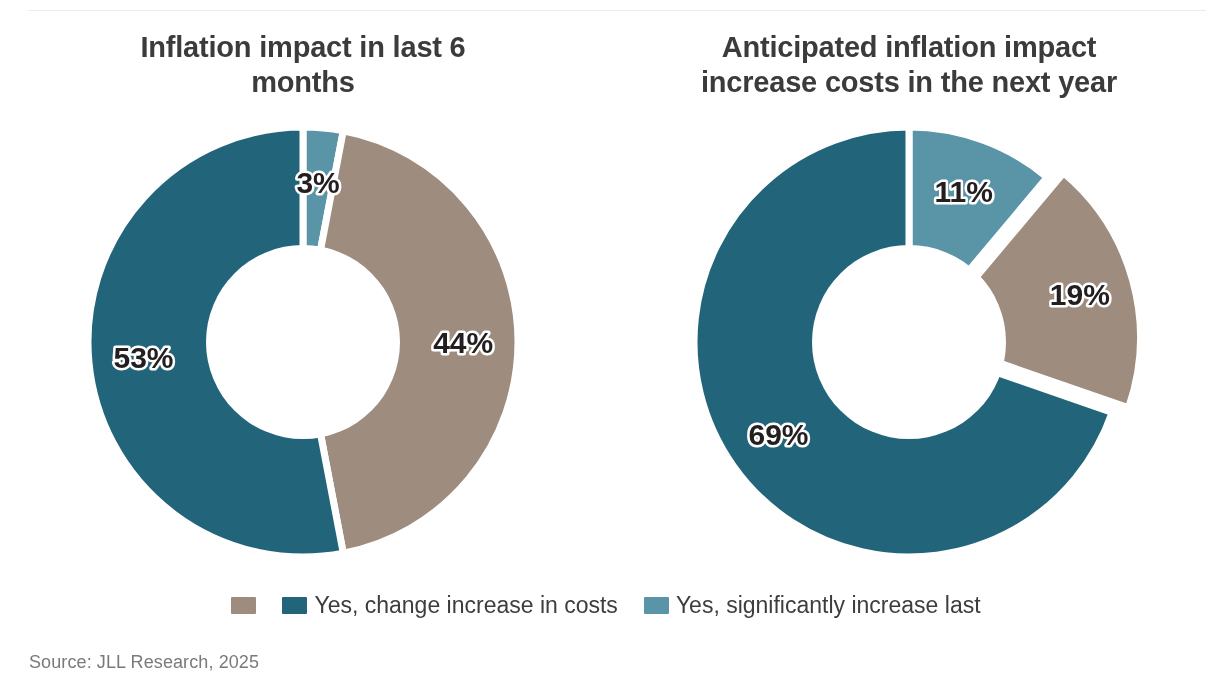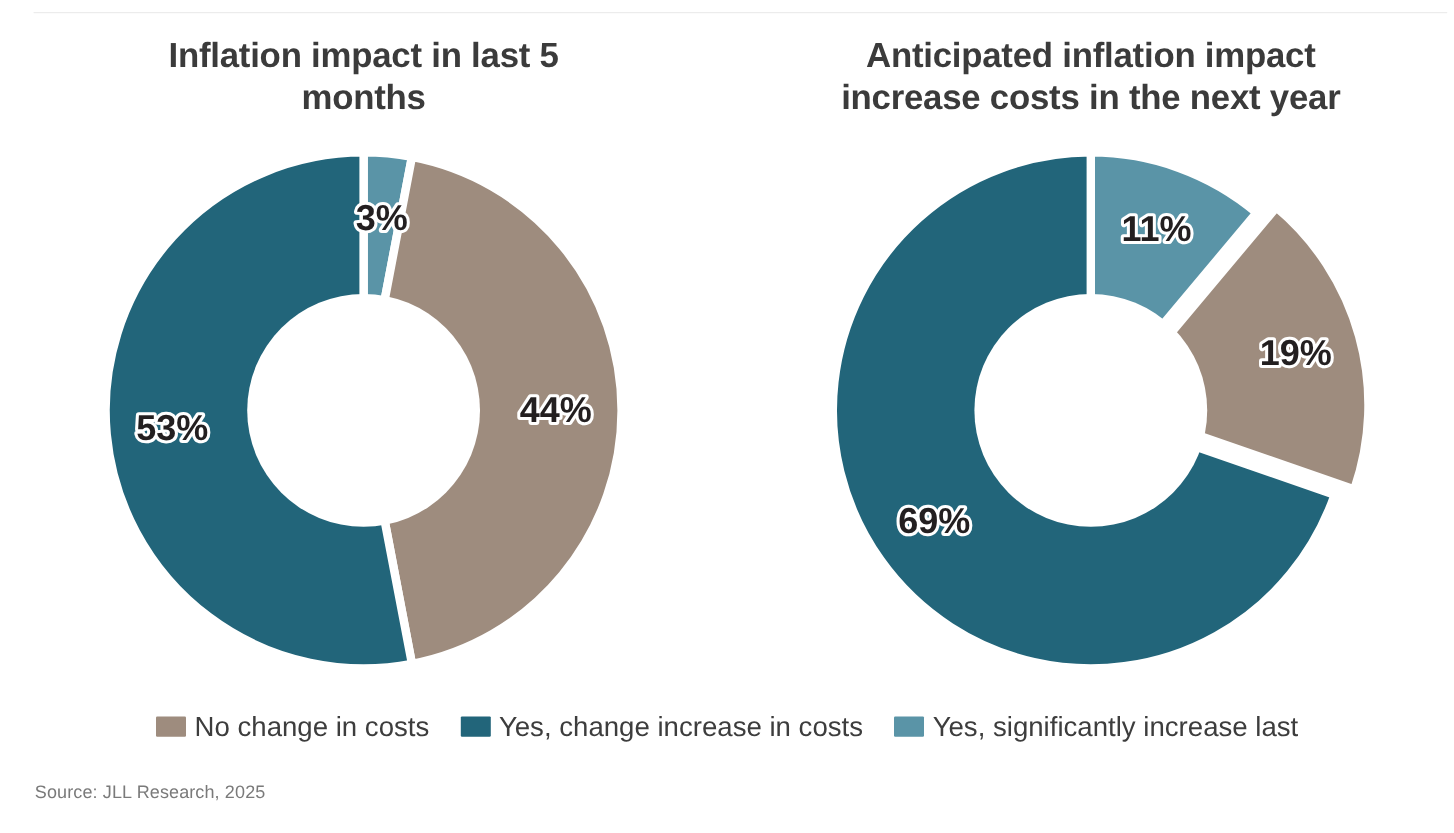--- a/index.html
+++ b/index.html
@@ -106,36 +106,36 @@
   .legend-label {
     font-size: 23px;
     color: #3d3d3d;
     line-height: 1;
     white-space: nowrap;
   }
   .source {
     position: absolute;
     left: 29px;
     top: 652px;
-    font-size: 15px;
+    font-size: 18px;
     color: #7a7a7a;
     letter-spacing: 0.1px;
   }
 </style>
 </head>
 <body>
 
 <div id="page">
 
   <div class="top-rule"></div>
 
   <div class="charts-row">
 
     <div class="chart-panel">
-      <div class="chart-title">Inflation impact in last 5 months</div>
+      <div class="chart-title">Inflation impact in last 6 months</div>
       <div class="donut-wrap">
         <svg viewBox="0 0 470 470">
 
           <g>
             <path d="M 235 235 L 235.00 20.00 A 215 215 0 0 1 275.29 23.81 Z" fill="#5a94a7" stroke="#ffffff" stroke-width="7"></path>
             <path d="M 235 235 L 275.29 23.81 A 215 215 0 0 1 275.29 446.19 Z" fill="#9e8c7e" stroke="#ffffff" stroke-width="7"></path>
             <path d="M 235 235 L 275.29 446.19 A 215 215 0 1 1 235.00 20.00 Z" fill="#22657a" stroke="#ffffff" stroke-width="7"></path>
           </g>
           <circle cx="235" cy="235" r="97" fill="#ffffff"></circle>
           <text class="slice-label" x="250.1" y="75.5">3%</text>
@@ -162,21 +162,20 @@
           <text class="slice-label" x="104.5" y="327.9">69%</text>
         </svg>
       </div>
     </div>
 
   </div>
 
   <div class="legend">
     <div class="legend-item">
       <span class="legend-swatch" style="background:#9e8c7e"></span>
-      <span class="legend-label">No change in costs</span>
     </div>
     <div class="legend-item">
       <span class="legend-swatch" style="background:#22657a"></span>
       <span class="legend-label">Yes, change increase in costs</span>
     </div>
     <div class="legend-item">
       <span class="legend-swatch" style="background:#5a94a7"></span>
       <span class="legend-label">Yes, significantly increase last</span>
     </div>
   </div>

